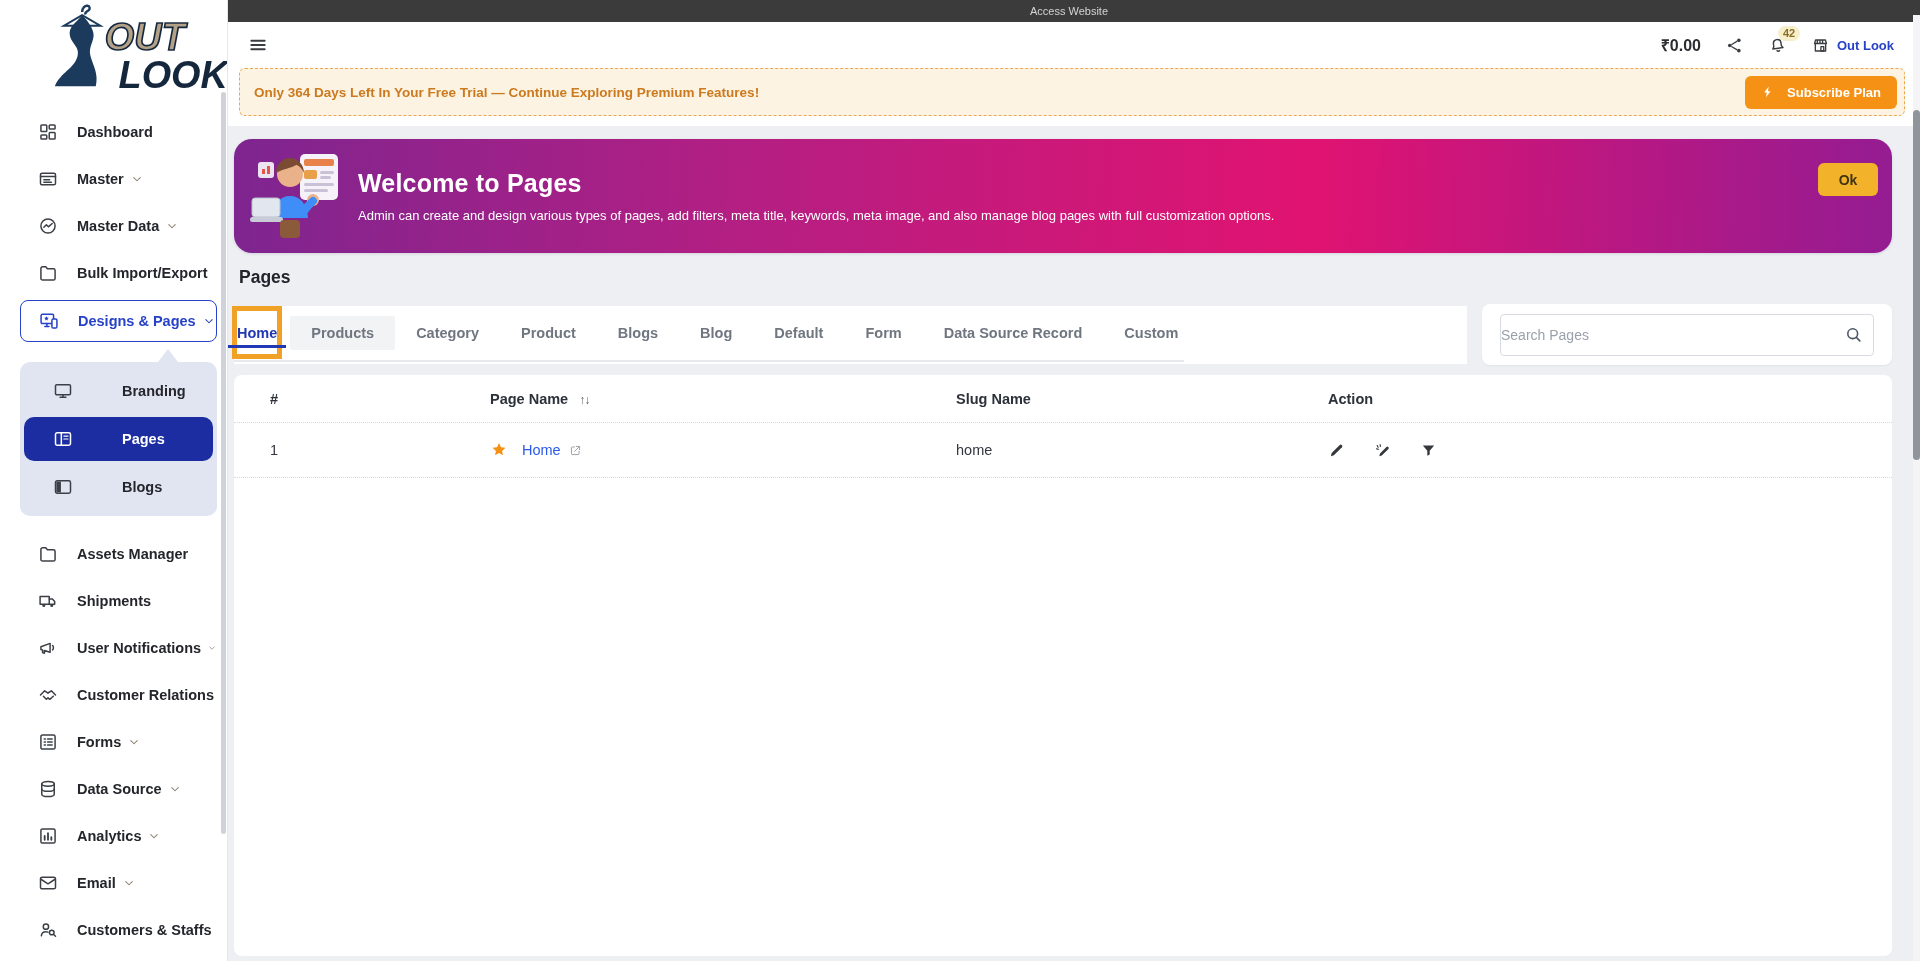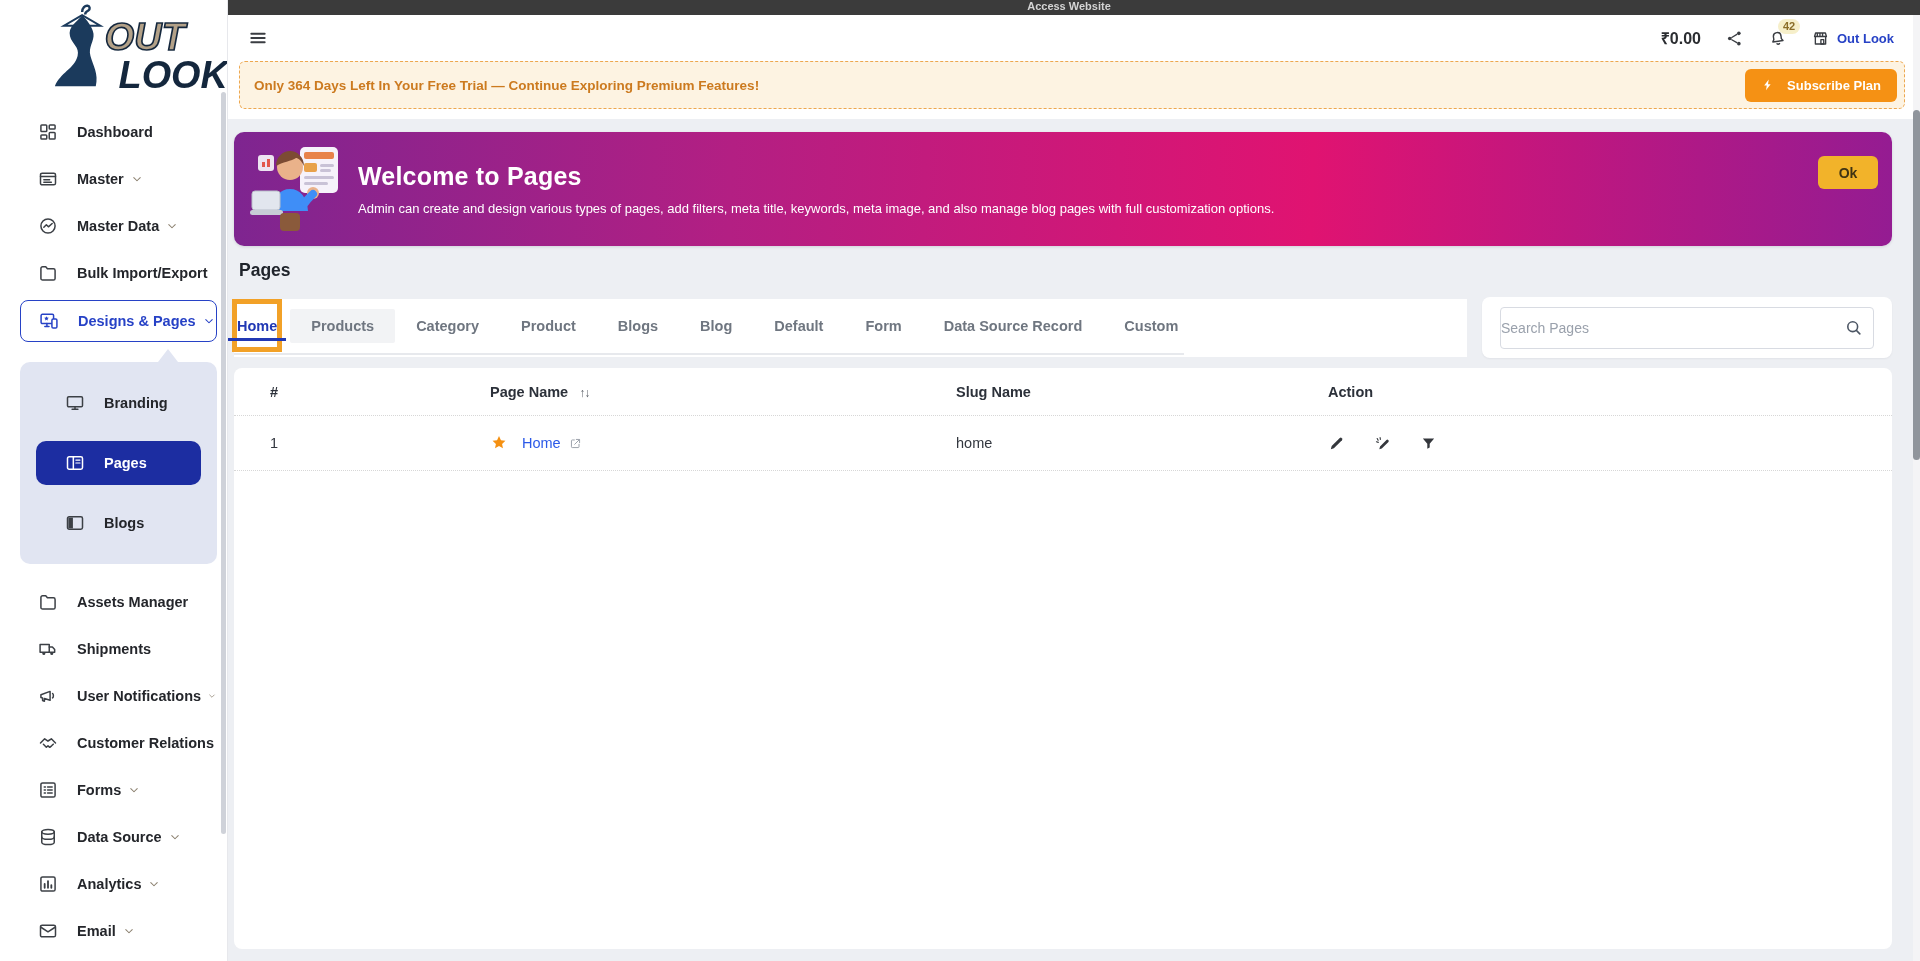--- a/index.html
+++ b/index.html
@@ -14,28 +14,28 @@
   .side-item { height:40px; margin-bottom:7px; display:flex; align-items:center; padding-left:18px;
                color:#24262b; font-size:14.5px; font-weight:700; cursor:pointer; border-radius:8px; background:transparent; }
   .side-item .ic { width:20px; height:20px; display:flex; align-items:center; justify-content:center; color:#3c4046; flex:0 0 20px; }
   .side-item .lbl { margin-left:19px; white-space:nowrap; }
   .side-item .chev { margin-left:6px; color:#8d8271; display:flex; width:14px; height:14px; }
   .side-item.accent { color:var(--accent_blue); border:1px solid var(--accent_blue); height:42px; }
   .side-item.accent .ic, .side-item.accent .chev { color:var(--accent_blue); }
   .caret-up { width:0; height:0; border-left:10px solid transparent; border-right:10px solid transparent;
               border-bottom:13px solid #e1e5f2; margin:0 0 0 138px; }
   .submenu { background:#e1e5f2; border-radius:10px; padding:3px 0; margin-bottom:18px; }
-  .submenu .side-item { margin:16px; height:44px; padding-left:29px; border-radius:10px; }
+  .submenu .side-item { margin:4px; height:44px; padding-left:29px; border-radius:10px;gap:30px; }
   .submenu .side-item.active { background:var(--active_blue); color:#fff; }
   .submenu .side-item.active .ic { color:#fff; }
   .side-scroll-thumb { position:absolute; right:1px; top:92px; width:5px; height:742px; background:#cfd2d9; border-radius:3px; }
 
   
   .main { position:absolute; left:218px; top:0; right:0; height:961px; background:#edeff3; }
-  .access-bar { height:15px; background:#3b3b3b; display:flex; align-items:flex-start; justify-content:center;font-weight:bold; }
+  .access-bar { height:22px; background:#3b3b3b; display:flex; align-items:center; justify-content:center; }
   .access-bar span { font-size:11px; color:#d4d4d4; cursor:pointer; }
 
   .topbar { background:#fff; height:104px; }
   .topbar-row { height:46px; display:flex; align-items:center; padding:0 26px 0 30px; }
   .hamburger { width:20px; height:20px; color:#3a3d42; cursor:pointer; display:flex; align-items:center; }
   .top-right { margin-left:auto; display:flex; align-items:center; gap:24px; }
   .currency { font-size:16px; font-weight:700; color:#2b2d31; }
   .tb-icon { width:19px; height:19px; color:#3a3d42; cursor:pointer; display:flex; position:relative; }
   .badge { position:absolute; top:-10px; left:10px; background:#f6efca; color:#8a6d28; font-size:11px;
            font-weight:700; padding:1px 5px; border-radius:8px; line-height:13px; }
@@ -45,21 +45,21 @@
 
   .trial { margin:0 15px 0 21px; height:48px; background:#fdf3e2; border:1.5px dashed #eda74f; border-radius:6px;
            display:flex; align-items:center; padding:0 7px 0 14px; }
   .trial-text { color:#cc7a1f; font-size:13.5px; font-weight:700; }
   .subscribe { margin-left:auto; background:var(--orange); color:#fff; font-size:13px; font-weight:700;
                height:33px; padding:0 16px; border-radius:6px; display:flex; align-items:center; gap:12px;
                border:none; cursor:pointer; }
   .subscribe .ic { width:14px; height:14px; display:flex; color:#fff; }
 
   .content { padding:13px 28px 0 16px; }
-  .welcome { height:114px; border-radius:10px; position:relative; color:#fff; display:flex; align-items:center;
+  .welcome { height:114px; border-radius:18px; position:relative; color:#fff; display:flex; align-items:center;
              padding:0 40px 0 16px; box-shadow:0 1px 3px rgba(16,24,40,.12);
              background:linear-gradient(92deg, var(--grad1) 0%, #b31f83 30%, var(--grad2) 65%, var(--grad3) 100%); }
   .illus { width:94px; height:96px; flex:0 0 94px; }
   .welcome-text { margin-left:14px; }
   .welcome-text h1 { font-size:25px; font-weight:700; letter-spacing:.2px; margin-bottom:10px; }
   .welcome-text p { font-size:13px; font-weight:400; }
   .ok-btn { position:absolute; right:14px; top:24px; width:60px; height:33px; background:var(--ok_yellow);
             color:#403413; font-weight:700; font-size:14px; border:none; border-radius:6px; cursor:pointer; }
 
   .page-title { margin:14px 0 0 5px; font-size:17.5px; font-weight:700; color:#20242b; }

